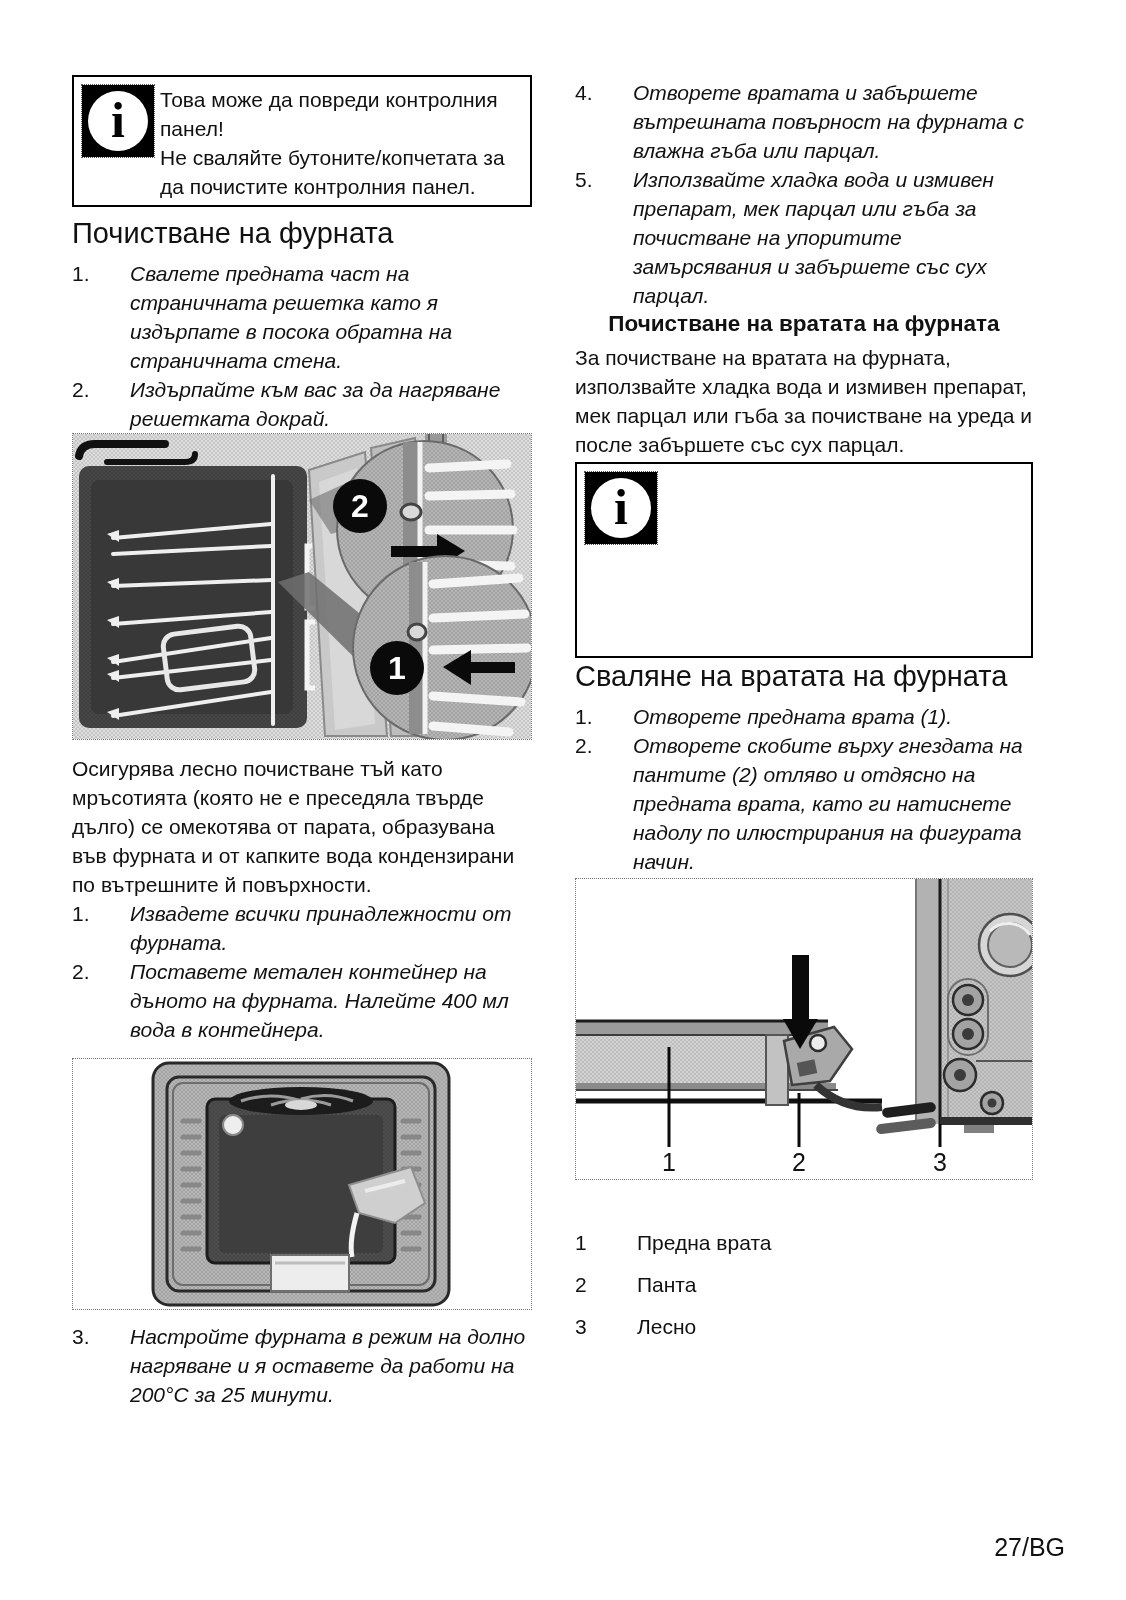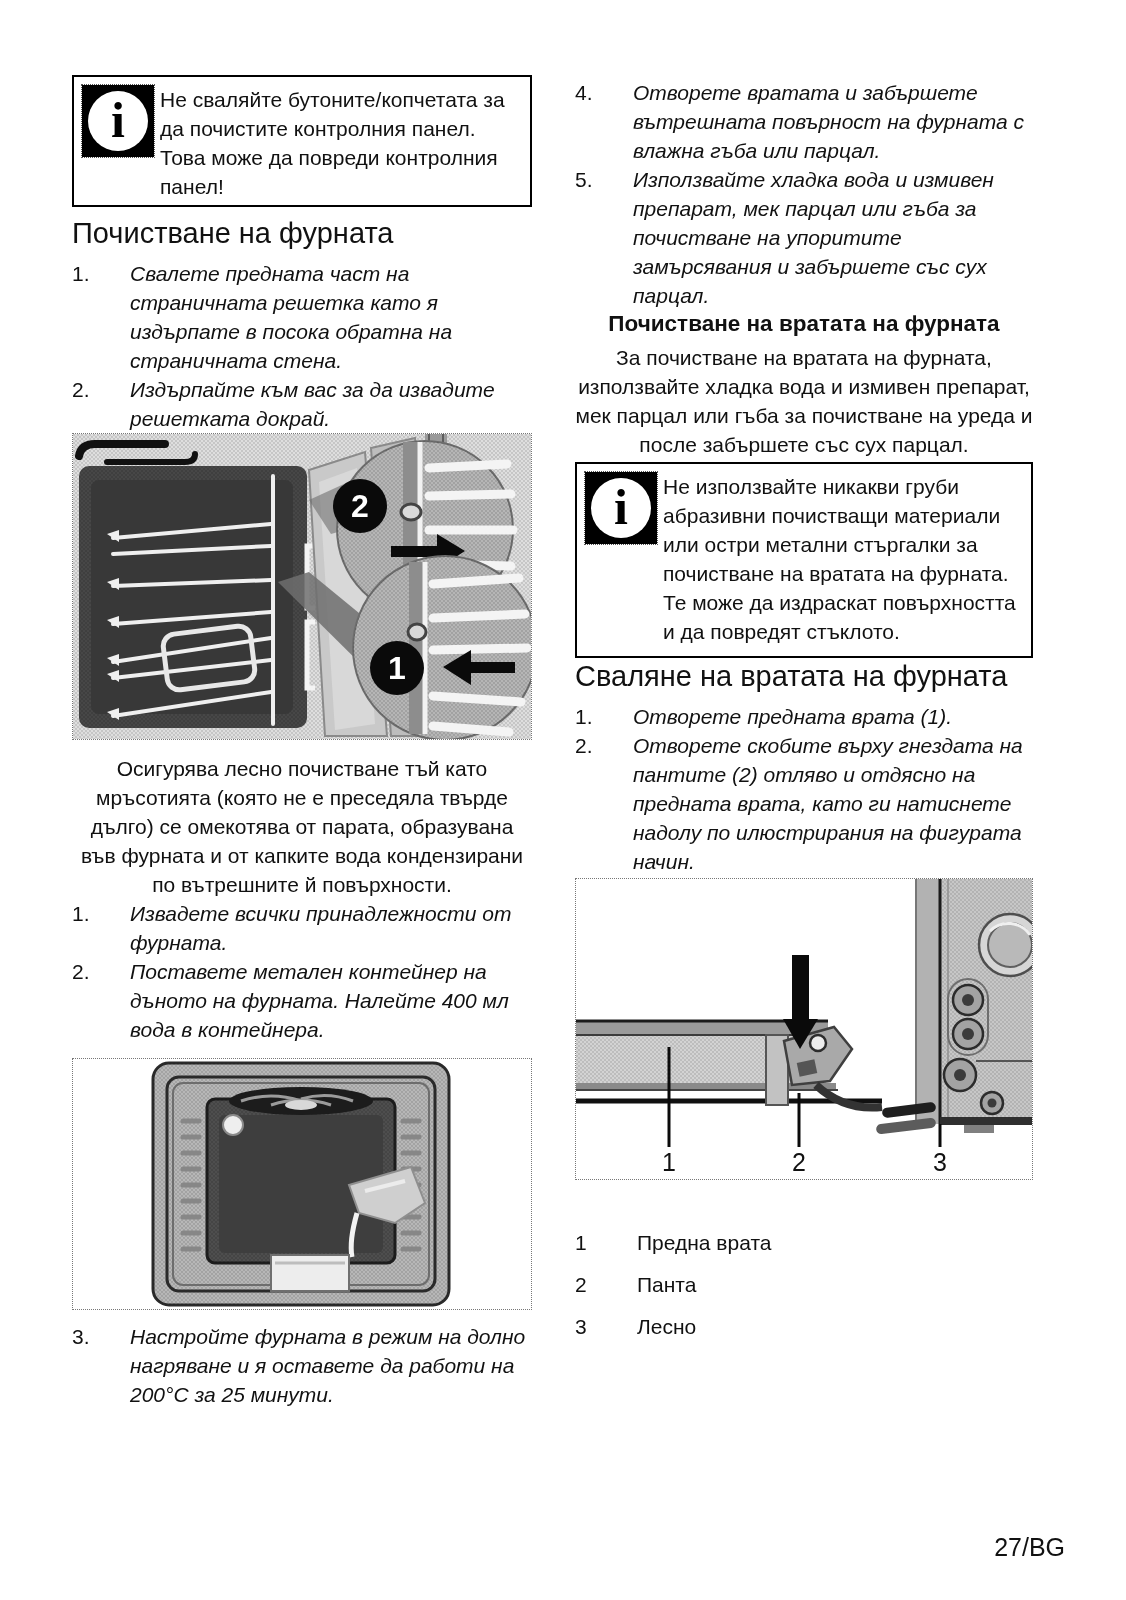--- a/index.html
+++ b/index.html
@@ -6,21 +6,21 @@
   body{
     width:1126px;height:1600px;position:relative;background:#ffffff;
     font-family:"Liberation Sans", sans-serif;color:#111;overflow:hidden;
     -webkit-font-smoothing:antialiased;
   }
   .col{position:absolute;top:75px;}
   .col-left{left:72px;width:460px;}
   .col-right{left:575px;width:458px;}
   h1.doc-h1{font-size:29px;line-height:36px;font-weight:normal;margin:0 0 8px 0;}
   h2.doc-h2{font-size:22.5px;line-height:28px;font-weight:bold;margin:0 0 5px 0;}
-  p.doc-p{font-size:21px;line-height:29px;margin:0;text-align:center;}
+  p.doc-p{font-size:21px;line-height:29px;margin:0;}
   
   .info-box{
     position:relative;border:2px solid #000;box-sizing:border-box;
     padding:8px 8px 8px 8px;background:#fff;
   }
   .info-box .text{margin-left:78px;font-size:21px;line-height:29px;}
   .info-icon{
     position:absolute;left:8px;top:8px;width:72px;height:72px;background:#000;
     display:flex;align-items:center;justify-content:center;outline:1px dotted #555;
   }
@@ -62,35 +62,35 @@
 </head>
 <body>
 
 <div class="col col-left">
 
   <div class="info-box infobox1">
     <span class="info-icon">
       <span class="info-icon-circle">i</span>
     </span>
     <div class="text">
+      <div>Това може да повреди контролния панел!</div>
       <div>Не сваляйте бутоните/копчетата за да почистите контролния панел.</div>
-      <div>Това може да повреди контролния панел!</div>
     </div>
   </div>
 
   <h1 class="doc-h1">Почистване на фурната</h1>
 
   <div class="num-list">
     <div class="num-item">
       <span class="num">1.</span>
       <span class="itext">Свалете предната част на страничната решетка като я издърпате в посока обратна на страничната стена.</span>
     </div>
     <div class="num-item">
       <span class="num">2.</span>
-      <span class="itext">Издърпайте към вас за да извадите решетката докрай.</span>
+      <span class="itext">Издърпайте към вас за да нагряване решетката докрай.</span>
     </div>
   </div>
 
   <div class="figure fig1">
     <svg width="458" height="305" viewBox="0 0 458 305" aria-hidden="true">
       <defs>
         <pattern id="ht1" width="4" height="4" patternUnits="userSpaceOnUse">
           <circle cx="1" cy="1" r="0.9" fill="rgba(0,0,0,0.16)"></circle>
           <circle cx="3" cy="3" r="0.9" fill="rgba(0,0,0,0.16)"></circle>
         </pattern>
@@ -271,21 +271,20 @@
     </div>
   </div>
 
   <h2 class="doc-h2 h2-vrata">Почистване на вратата на фурната</h2>
   <p class="doc-p">За почистване на вратата на фурната, използвайте хладка вода и измивен препарат, мек парцал или гъба за почистване на уреда и после забършете със сух парцал.</p>
 
   <div class="info-box infobox2">
     <span class="info-icon">
       <span class="info-icon-circle">i</span>
     </span>
-    <div class="text">Не използвайте никакви груби абразивни почистващи материали или остри метални стъргалки за почистване на вратата на фурната. Те може да издраскат повърхността и да повредят стъклото.</div>
   </div>
 
   <h1 class="doc-h1 h1-svalyane">Сваляне на вратата на фурната</h1>
 
   <div class="num-list">
     <div class="num-item">
       <span class="num">1.</span>
       <span class="itext">Отворете предната врата (1).</span>
     </div>
     <div class="num-item">

